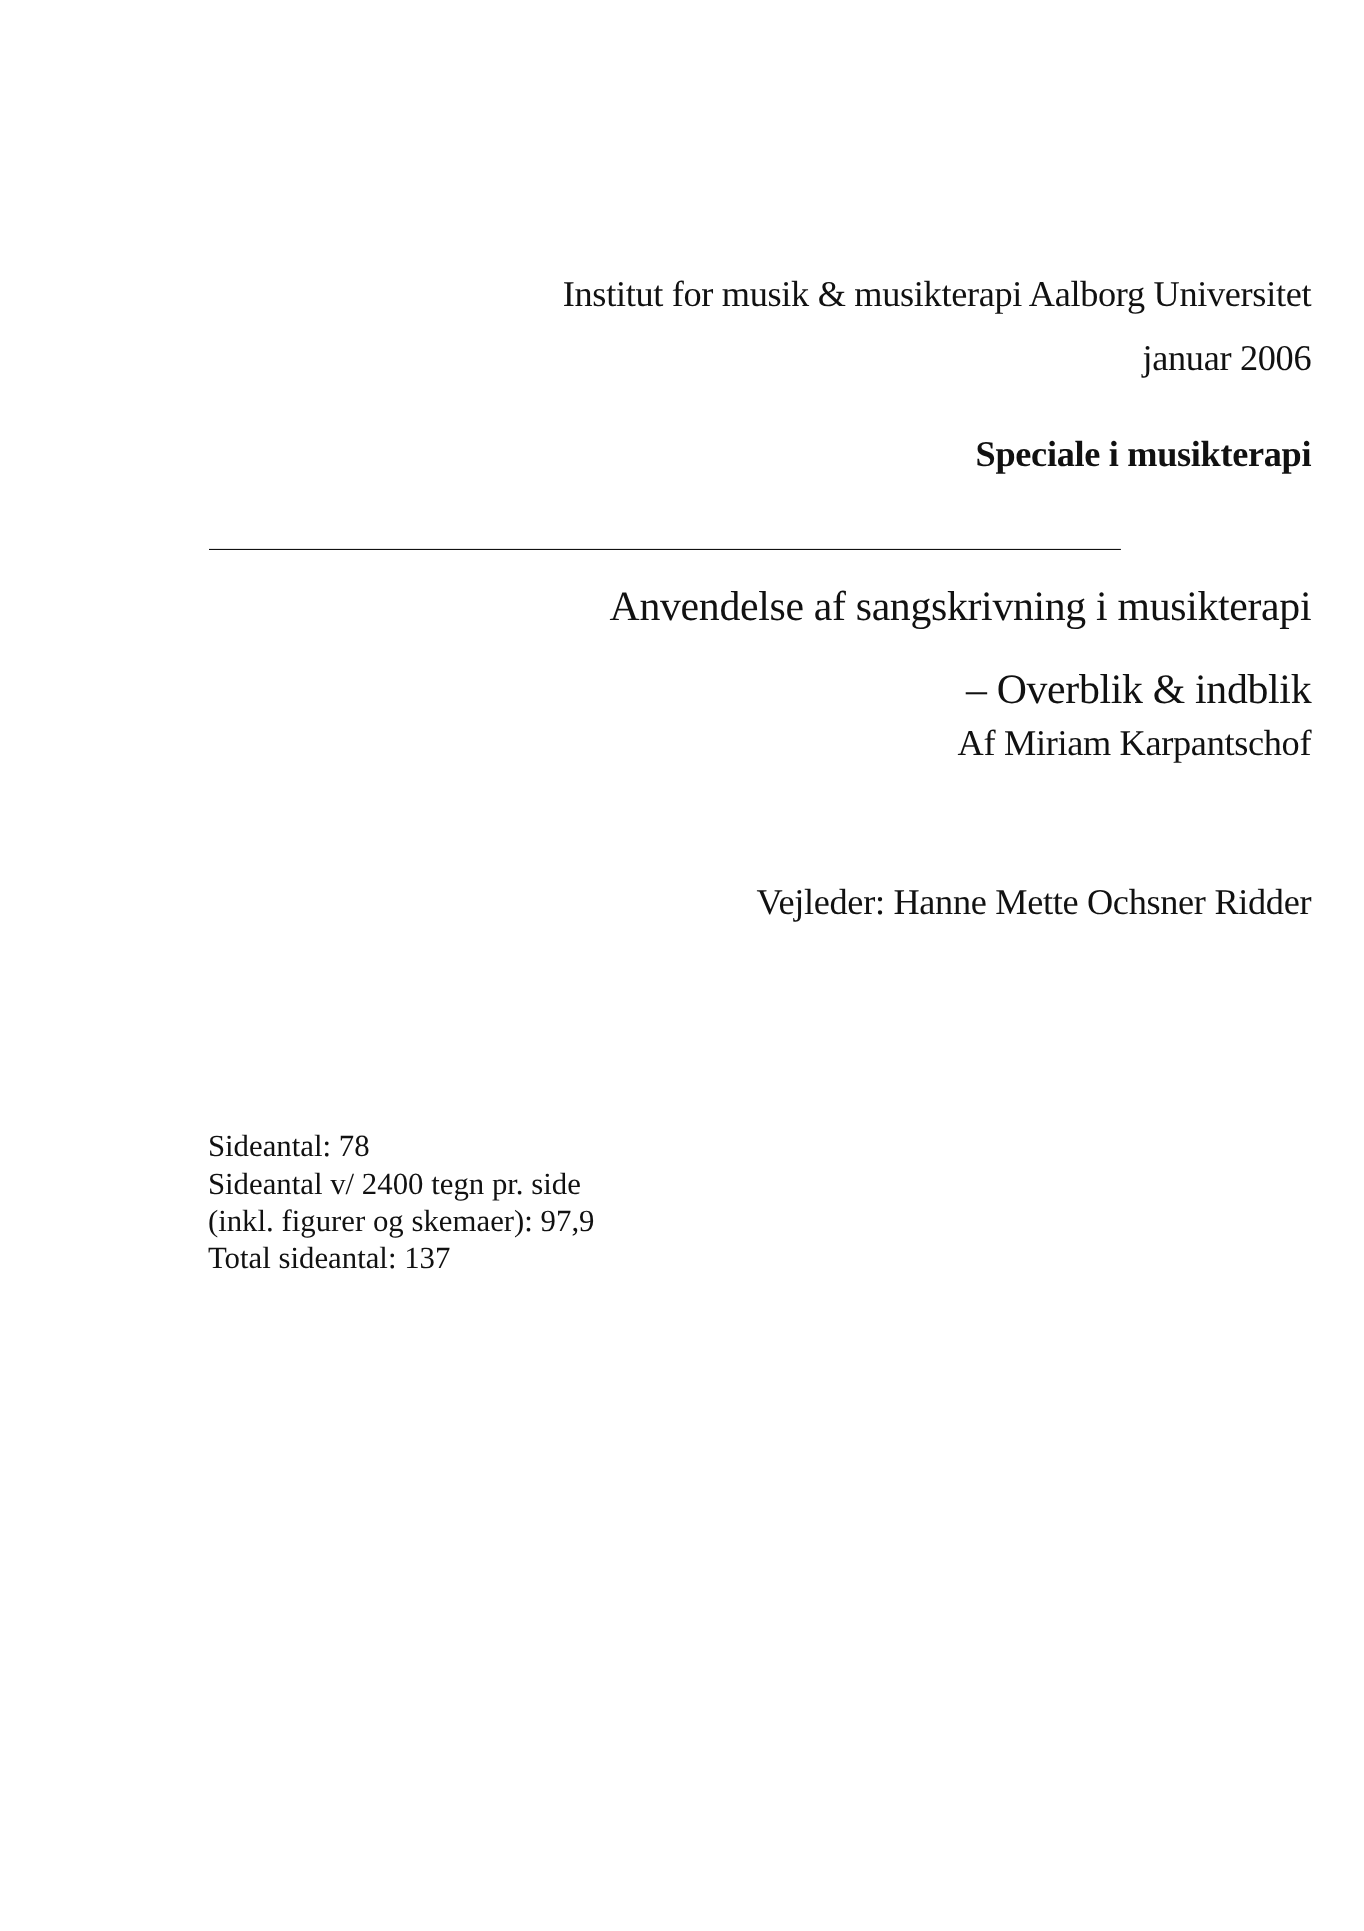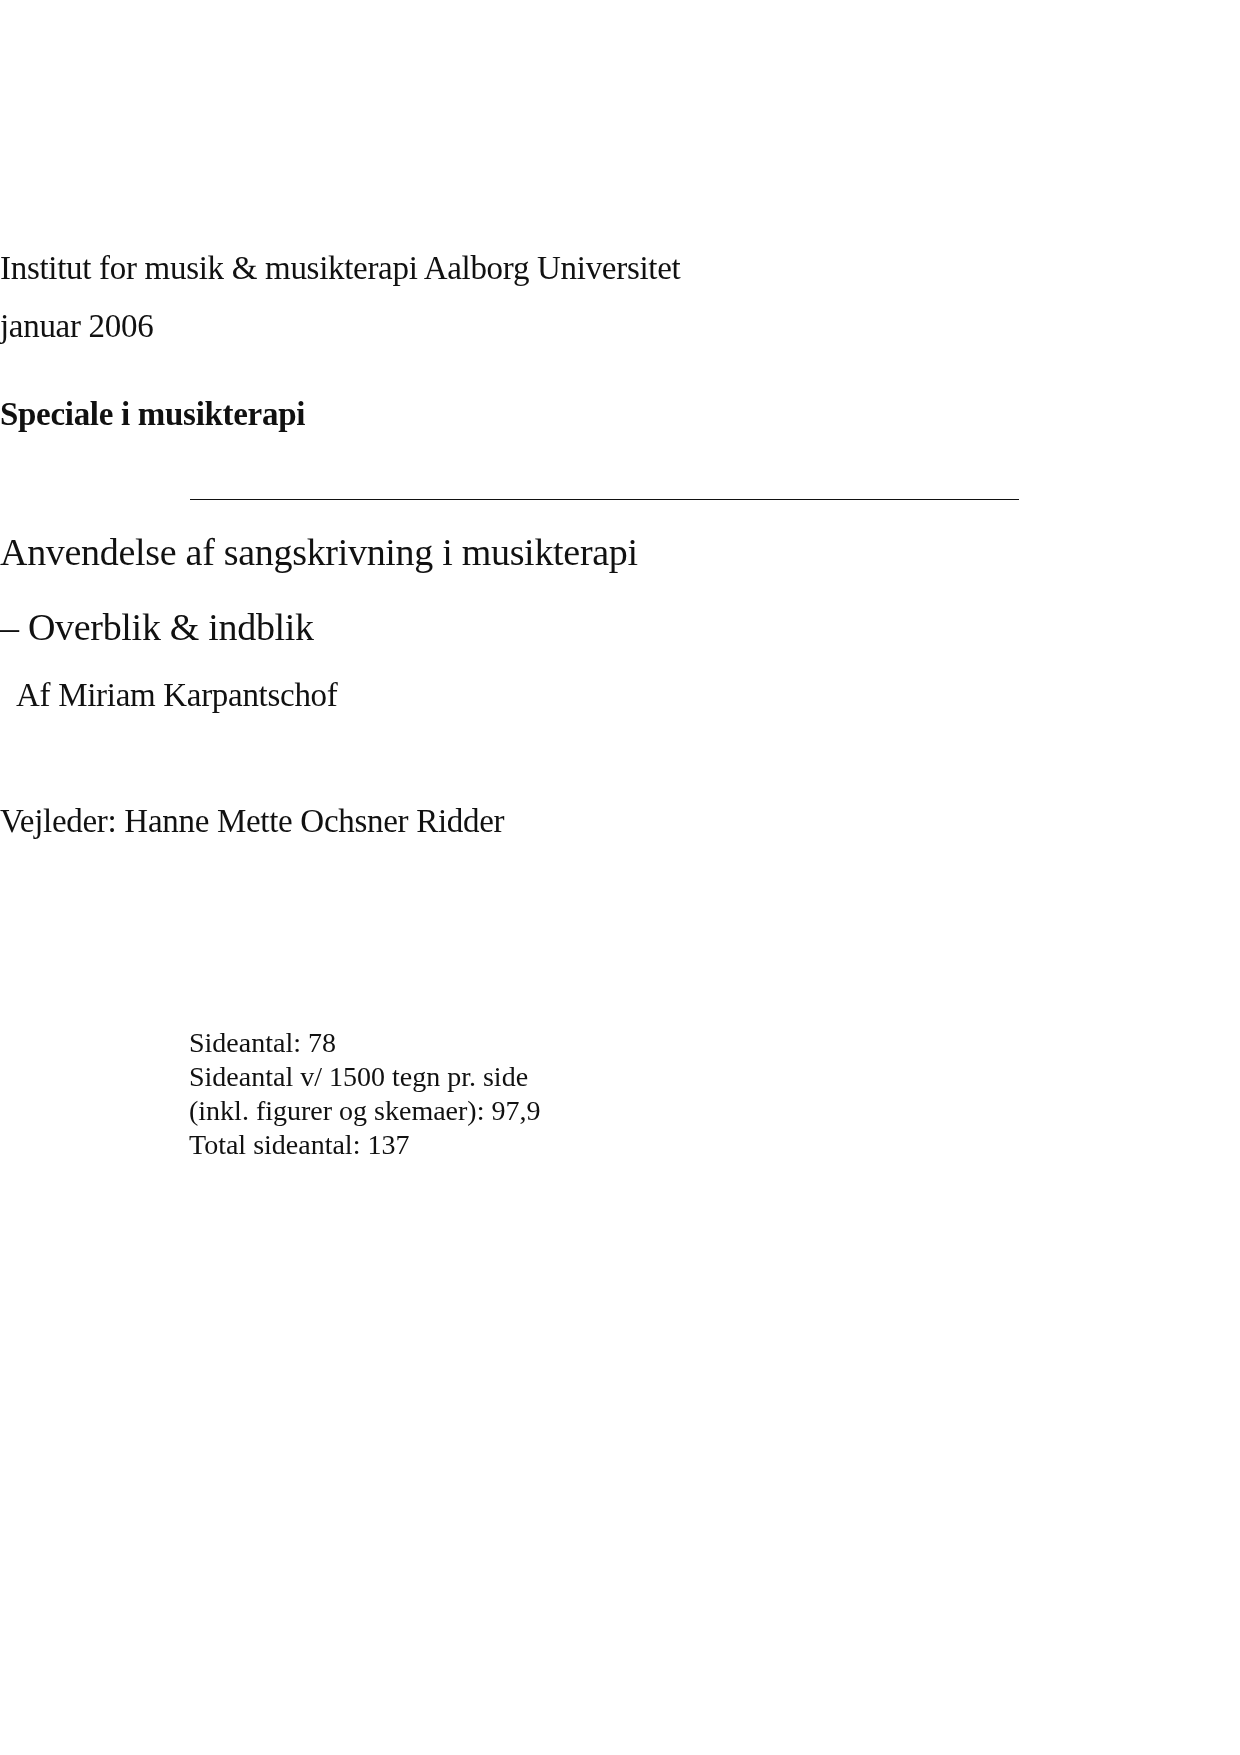--- a/index.html
+++ b/index.html
@@ -15,21 +15,21 @@
       font-family: "Liberation Serif", "DejaVu Serif", serif;
       color: #111111;
     }
     .line {
       position: absolute;
       white-space: nowrap;
     }
     .center {
       left: 0;
       width: 1192px;
-      text-align: left;
+      text-align: right;
     }
     .f30 { font-size: 33px; letter-spacing: -0.3px; }
     .f36 { font-size: 38px; letter-spacing: -0.3px; }
     .f28 { font-size: 28px; }
     .rule {
       position: absolute;
       left: 190px;
       top: 499px;
       width: 829px;
       height: 0;
@@ -44,24 +44,24 @@
   <div class="line center f30" style="top:250px;">Institut for musik &amp; musikterapi Aalborg Universitet</div>
   <div class="line center f30" style="top:288px;margin-top:20px;">januar 2006</div>
 
   <div class="line center f30" style="top:396px;font-weight:bold;">Speciale i musikterapi</div>
 
   <div class="rule"></div>
 
   <div class="line center f36" style="top:530px;">Anvendelse af sangskrivning i musikterapi</div>
   <div class="line center f36" style="top:573px;margin-top:32px;">– Overblik &amp; indblik</div>
 
-  <div class="line center f30" style="top:677px;padding-left:16px;">Af Miriam Karpantschof</div>
+  <div class="line center f30" style="top:658px;">Af Miriam Karpantschof</div>
 
   <div class="line center f30" style="top:803px;">Vejleder: Hanne Mette Ochsner Ridder</div>
 
   <div>
     <div class="line f28" style="left:189px; top:1027px;">Sideantal: 78</div>
-    <div class="line f28" style="left:189px; top:1061px;">Sideantal v/ 1500 tegn pr. side</div>
+    <div class="line f28" style="left:189px; top:1061px;">Sideantal v/ 2400 tegn pr. side</div>
     <div class="line f28" style="left:189px; top:1095px;">(inkl. figurer og skemaer): 97,9</div>
     <div class="line f28" style="left:189px; top:1129px;">Total sideantal: 137</div>
   </div>
 
 </div>
 
 </body></html>

